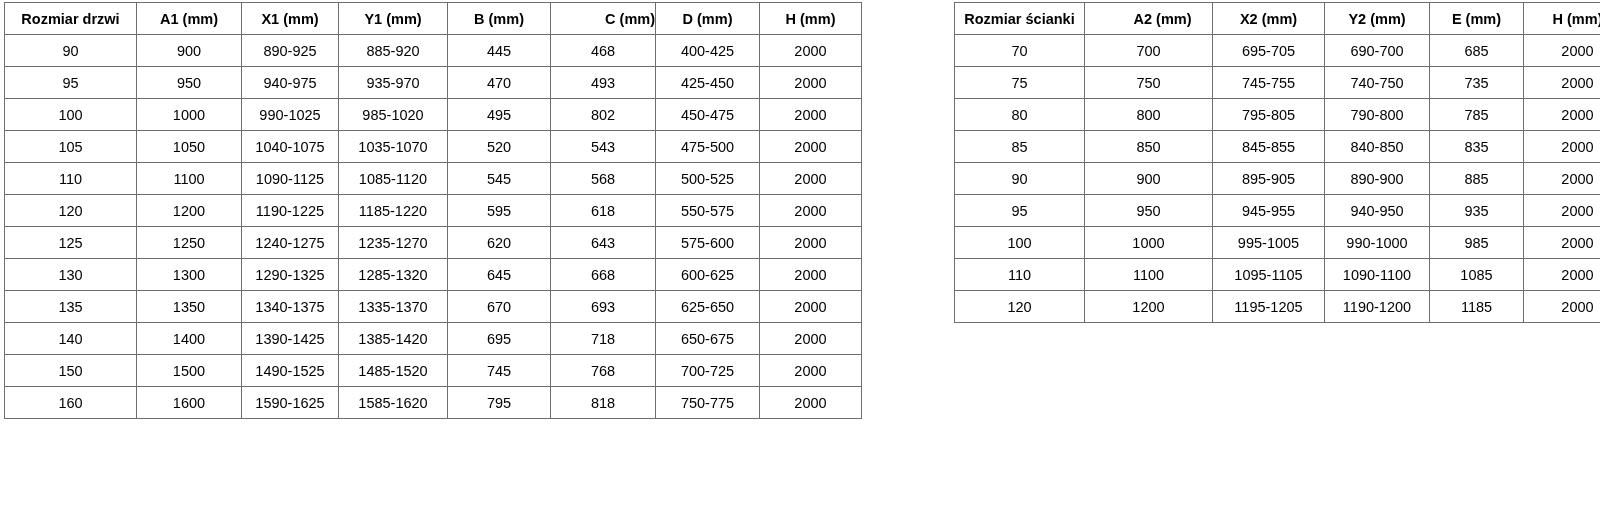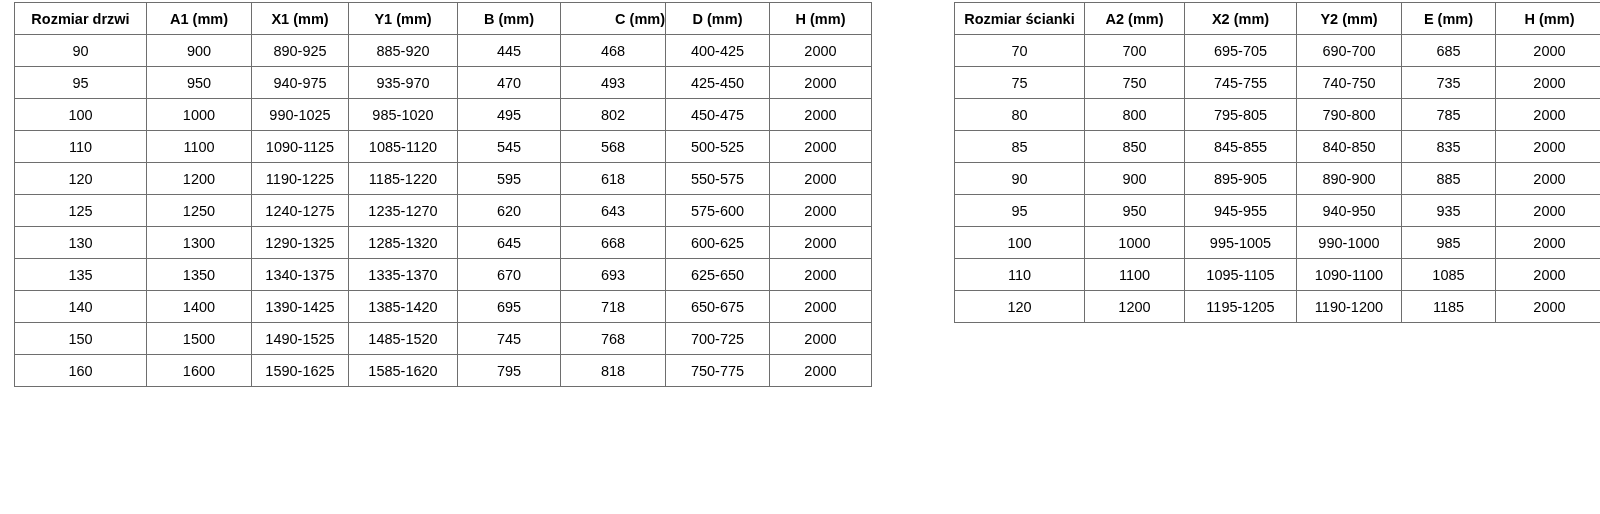--- a/index.html
+++ b/index.html
@@ -30,35 +30,35 @@
     color: #000000;
     padding: 0;
     height: 31px;
     background: #ffffff;
     white-space: nowrap;
     overflow: hidden;
   }
   table.dim-table th {
     font-weight: bold;
   }
-  table.door-table { left: 14px; top: 2px; width: 849px; }
+  table.door-table { left: 4px; top: 2px; width: 849px; }
   table.wall-table { left: 954px; top: 2px; width: 643px; }
 
   
   .door-table th:nth-child(1) { width: 131px; }
   .door-table th:nth-child(2) { width: 104px; }
   .door-table th:nth-child(3) { width: 96px; }
   .door-table th:nth-child(4) { width: 108px; margin-top: 23px; }
   .door-table th:nth-child(5) { width: 102px; }
   .door-table th:nth-child(6) { width: 104px; text-align: right; }
   .door-table th:nth-child(7) { width: 103px; }
   .door-table th:nth-child(8) { width: 101px; }
 
   .wall-table th:nth-child(1) { width: 129px; }
-  .wall-table th:nth-child(2) { width: 99px; }
+  .wall-table th:nth-child(2) { width: 99px; padding-left: 28px; }
   .wall-table th:nth-child(3) { width: 111px; }
   .wall-table th:nth-child(4) { width: 104px; }
   .wall-table th:nth-child(5) { width: 93px; }
   .wall-table th:nth-child(6) { width: 107px; }
 </style>
 </head>
 <body>
 
 <div class="canvas">
   <table class="dim-table door-table">
@@ -99,20 +99,30 @@
           <td>100</td>
           <td>1000</td>
           <td>990-1025</td>
           <td>985-1020</td>
           <td>495</td>
           <td>802</td>
           <td>450-475</td>
           <td>2000</td>
         </tr>
         <tr>
+          <td>105</td>
+          <td>1050</td>
+          <td>1040-1075</td>
+          <td>1035-1070</td>
+          <td>520</td>
+          <td>543</td>
+          <td>475-500</td>
+          <td>2000</td>
+        </tr>
+        <tr>
           <td>110</td>
           <td>1100</td>
           <td>1090-1125</td>
           <td>1085-1120</td>
           <td>545</td>
           <td>568</td>
           <td>500-525</td>
           <td>2000</td>
         </tr>
         <tr>

